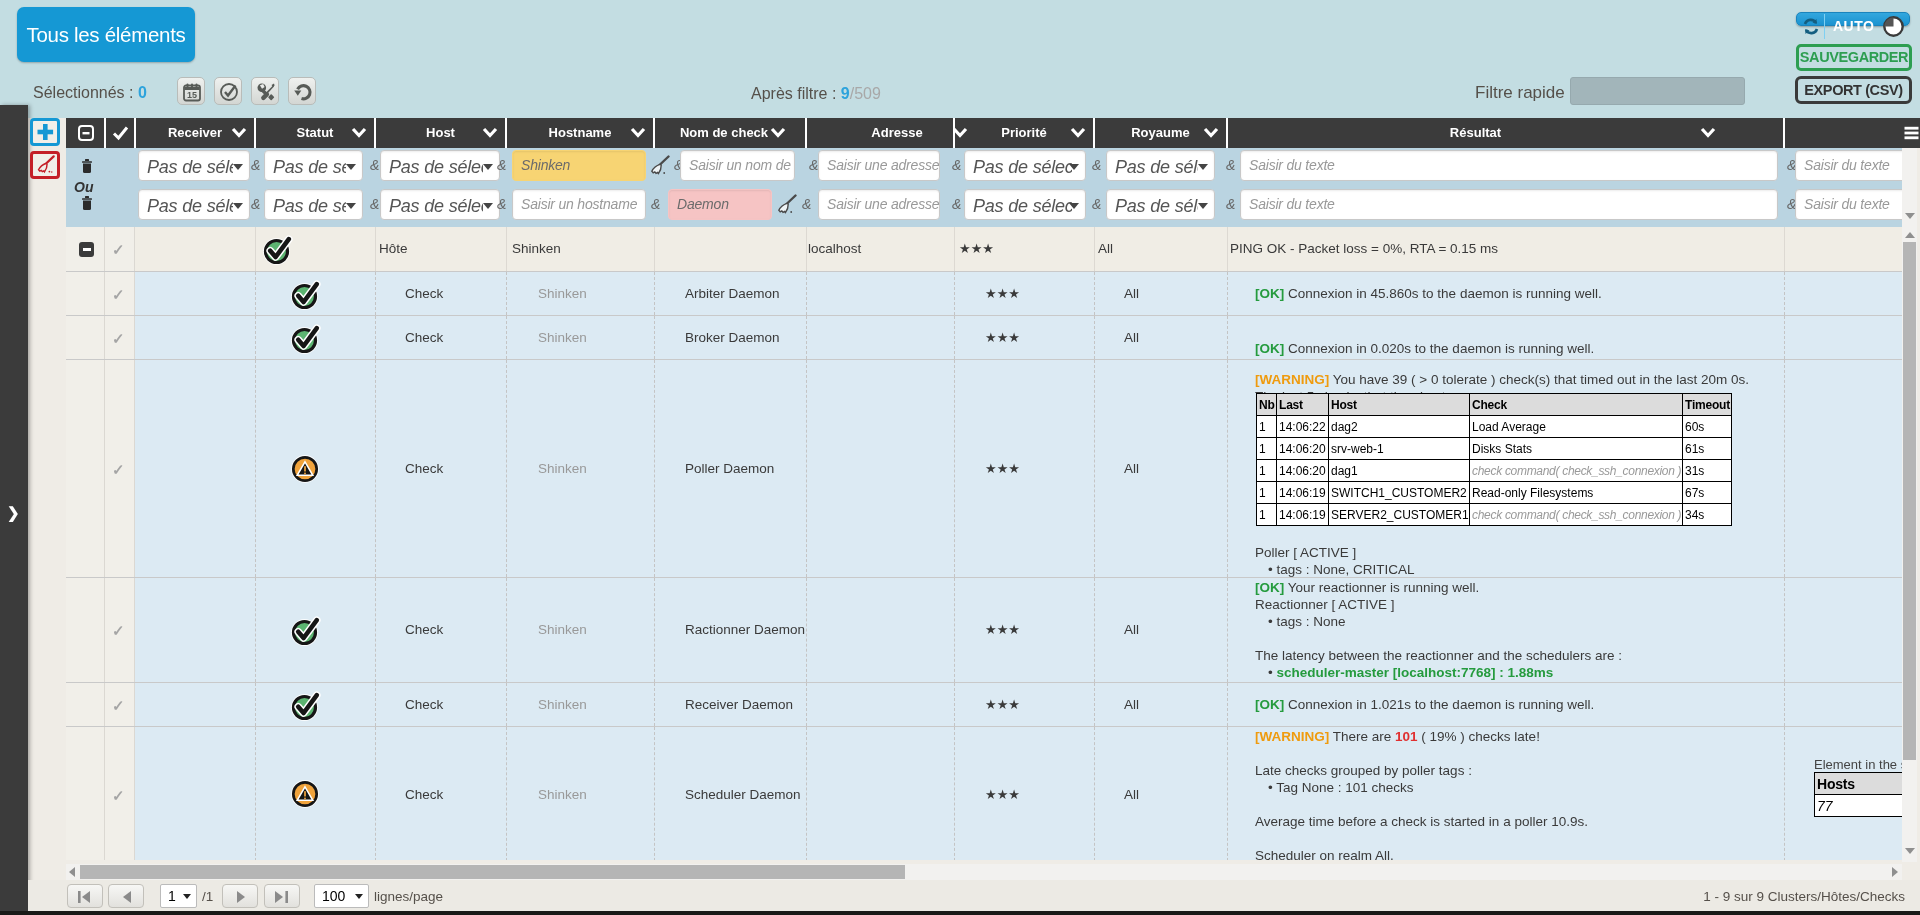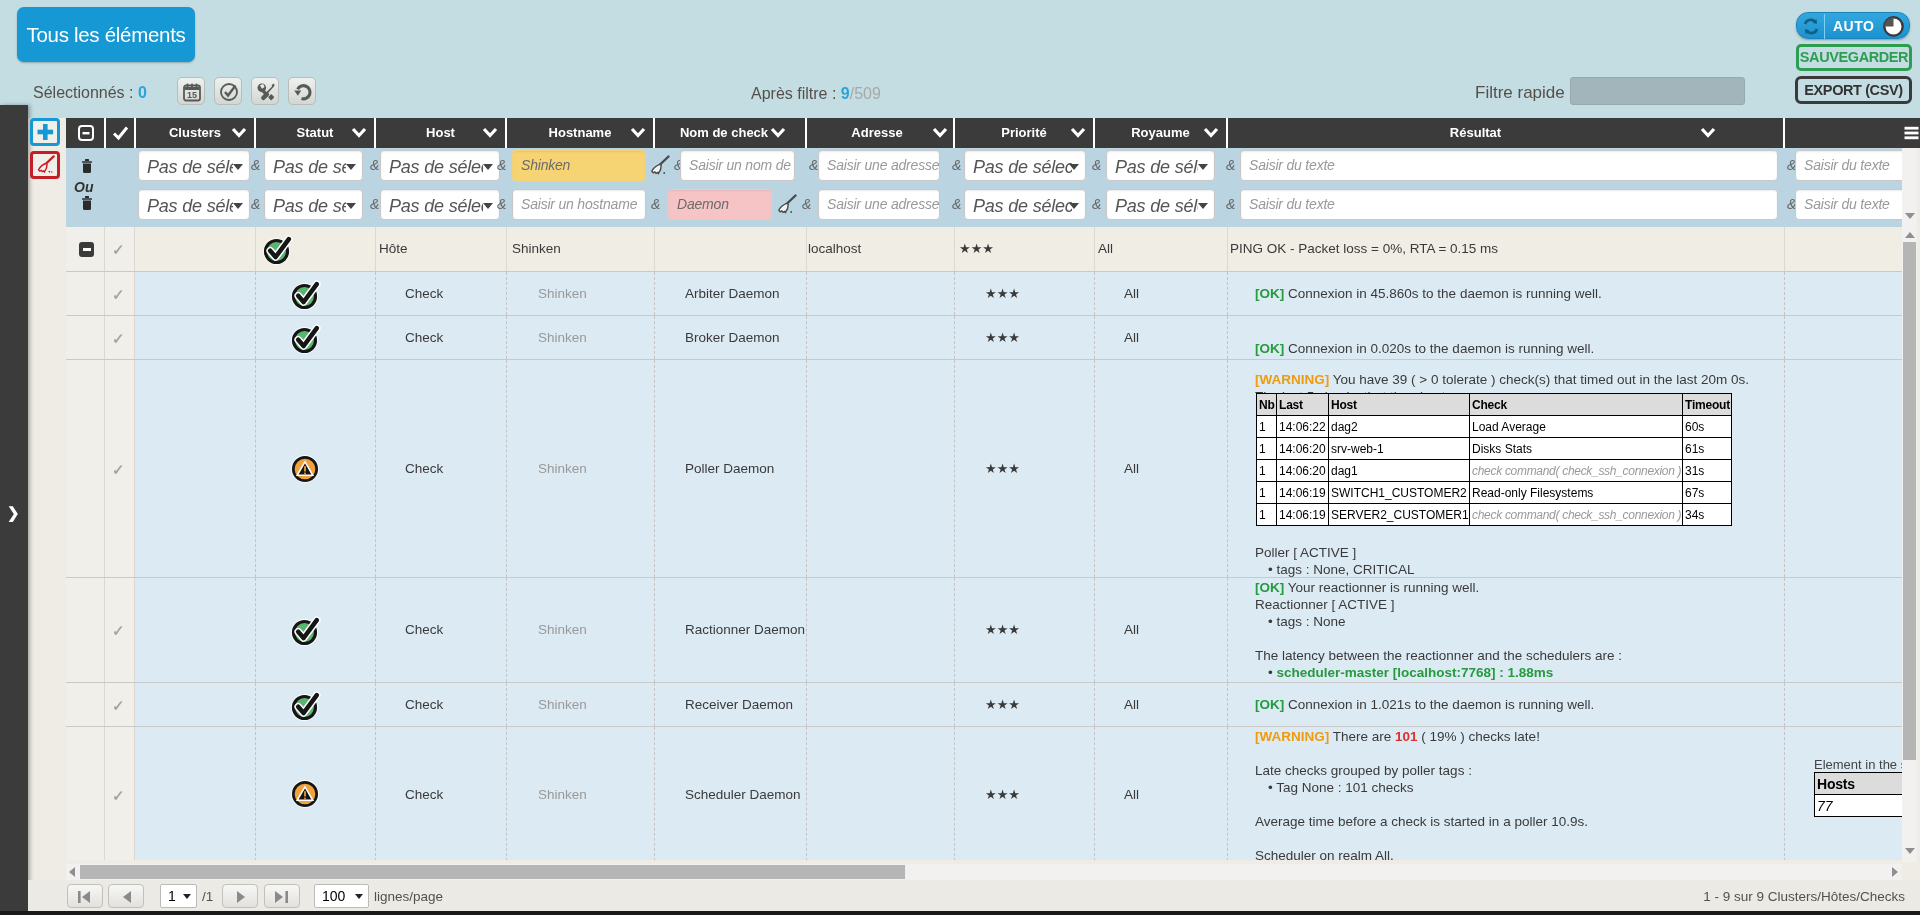--- a/index.html
+++ b/index.html
@@ -11,21 +11,21 @@
 #bigbtn { left:17px; top:7px; width:178px; height:55px; background:#1598d4; border-radius:7px; color:#fff; font-size:20.5px; letter-spacing:-0.3px; line-height:55px; text-align:center; box-shadow:0 1px 2px rgba(0,0,0,.25); }
 #selLbl { left:33px; top:84px; font-size:16px; color:#55504a; }
 #selLbl b { color:#2da3dc; font-weight:bold; }
 .icobtn { top:77px; width:28px; height:28px; border:1px solid #b9bcb9; border-radius:5px; background:linear-gradient(#eff1ef,#d3d6d3); }
 .icobtn svg { position:absolute; left:4px; top:4px; }
 #apres { left:751px; top:85px; font-size:16px; color:#55504a; }
 #apres b { color:#2da3dc; }
 #apres span { color:#a8a8a8; }
 #frLbl { left:1475px; top:83px; font-size:17px; color:#55504a; }
 #frInput { left:1570px; top:77px; width:175px; height:28px; background:#a2b5ba; border:1px solid #96a9ae; border-radius:3px; }
-#autoBtn { left:1796px; top:12px; width:114px; height:27px; border-radius:12px; background:linear-gradient(#33a7de,#1b93d0); border:1px solid #1a84bd; box-shadow:0 1px 2px rgba(0,0,0,.3); }
+#autoBtn { left:1796px; top:12px; width:114px; height:14px; border-radius:5px; background:linear-gradient(#33a7de,#1b93d0); border:1px solid #1a84bd; box-shadow:0 1px 2px rgba(0,0,0,.3); }
 #autoBtn .sep { position:absolute; left:27px; top:1px; width:1px; height:25px; background:#7fd0f2; }
 #autoBtn .txt { position:absolute; left:36px; top:5px; color:#fff; font-size:14px; font-weight:bold; letter-spacing:.5px; }
 #saveBtn { left:1796px; top:44px; width:116px; height:27px; border:3px solid #2d9e51; border-radius:5px; color:#2d9e51; font-weight:bold; font-size:14.5px; text-align:center; line-height:21px; letter-spacing:-0.4px; }
 #expBtn { left:1795px; top:76px; width:117px; height:28px; border:3px solid #3a3a3a; border-radius:6px; color:#333; font-weight:bold; font-size:14.5px; text-align:center; line-height:22px; letter-spacing:-0.4px; }
 
 #sidebar { left:0; top:105px; width:28px; height:806px; background:#3b3b3b; box-shadow:2px 0 4px rgba(0,0,0,.3); }
 #sidebar .chev { position:absolute; left:7px; top:399px; color:#fff; font-size:15px; font-weight:bold; }
 #blackbar { left:0; top:911px; width:1920px; height:4px; background:#191917; }
 
 #plusBtn { left:30px; top:118px; width:30px; height:28px; border:3px solid #1598d4; border-radius:4px; background:#f1efe9; }
@@ -168,21 +168,21 @@
         <rect x="1" y="1" width="14" height="14" rx="3" fill="none" stroke="#fff" stroke-width="2"></rect>
         <rect x="4.5" y="7" width="7" height="2.4" fill="#fff"></rect>
       </svg>
     </div>
     <div class="hcell" style="left:39px;width:30px">
       <svg style="position:absolute;left:7px;top:7px" width="17" height="16" viewBox="0 0 17 16">
         <path d="M2 8.5 L6.5 13 L15 2.5" stroke="#fff" stroke-width="3" fill="none"></path>
       </svg>
     </div>
     <div class="hcell" style="left:69px;width:120px">
-      <span class="lbl">Clusters</span>
+      <span class="lbl">Receiver</span>
       <svg class="chv" width="16" height="11" viewBox="0 0 16 11">
         <path d="M2 2 L8 8.5 L14 2" stroke="#fff" stroke-width="3.2" fill="none"></path>
       </svg>
     </div>
     <div class="hcell" style="left:189px;width:120px">
       <span class="lbl">Statut</span>
       <svg class="chv" width="16" height="11" viewBox="0 0 16 11">
         <path d="M2 2 L8 8.5 L14 2" stroke="#fff" stroke-width="3.2" fill="none"></path>
       </svg>
     </div>
@@ -197,21 +197,21 @@
       <svg class="chv" width="16" height="11" viewBox="0 0 16 11">
         <path d="M2 2 L8 8.5 L14 2" stroke="#fff" stroke-width="3.2" fill="none"></path>
       </svg>
     </div>
     <div class="hcell" style="left:588px;width:140px">
       <span class="lbl">Nom de check</span>
       <svg class="chv" width="16" height="11" viewBox="0 0 16 11">
         <path d="M2 2 L8 8.5 L14 2" stroke="#fff" stroke-width="3.2" fill="none"></path>
       </svg>
     </div>
-    <div class="hcell" style="left:732px;width:158px">
+    <div class="hcell" style="left:752px;width:158px">
       <span class="lbl">Adresse</span>
       <svg class="chv" width="16" height="11" viewBox="0 0 16 11">
         <path d="M2 2 L8 8.5 L14 2" stroke="#fff" stroke-width="3.2" fill="none"></path>
       </svg>
     </div>
     <div class="hcell" style="left:888px;width:140px">
       <span class="lbl">Priorité</span>
       <svg class="chv" width="16" height="11" viewBox="0 0 16 11">
         <path d="M2 2 L8 8.5 L14 2" stroke="#fff" stroke-width="3.2" fill="none"></path>
       </svg>

